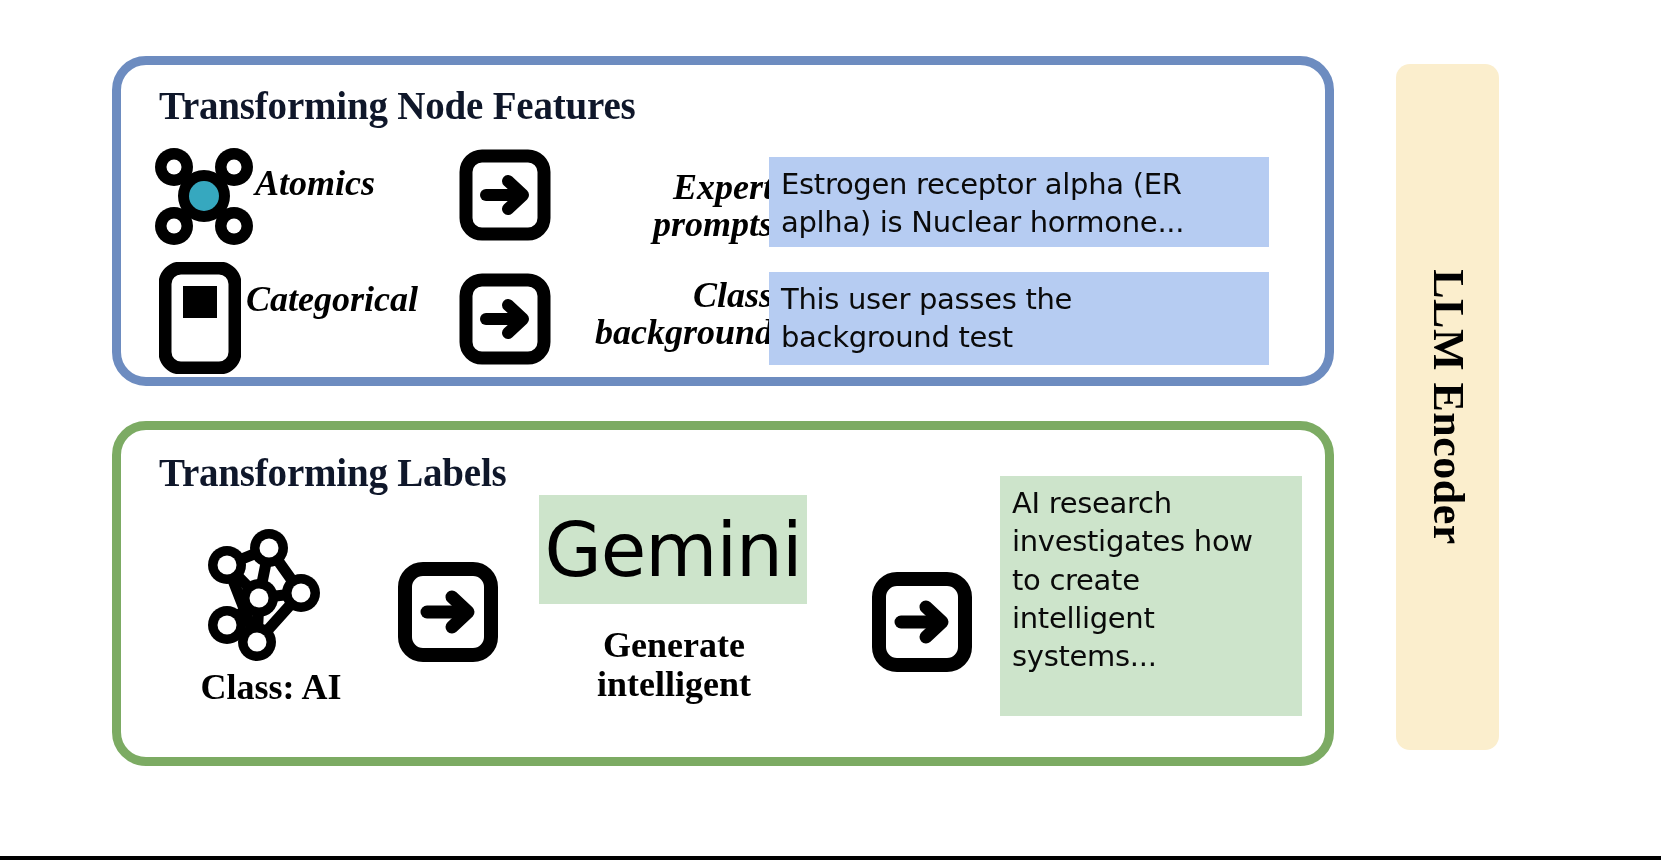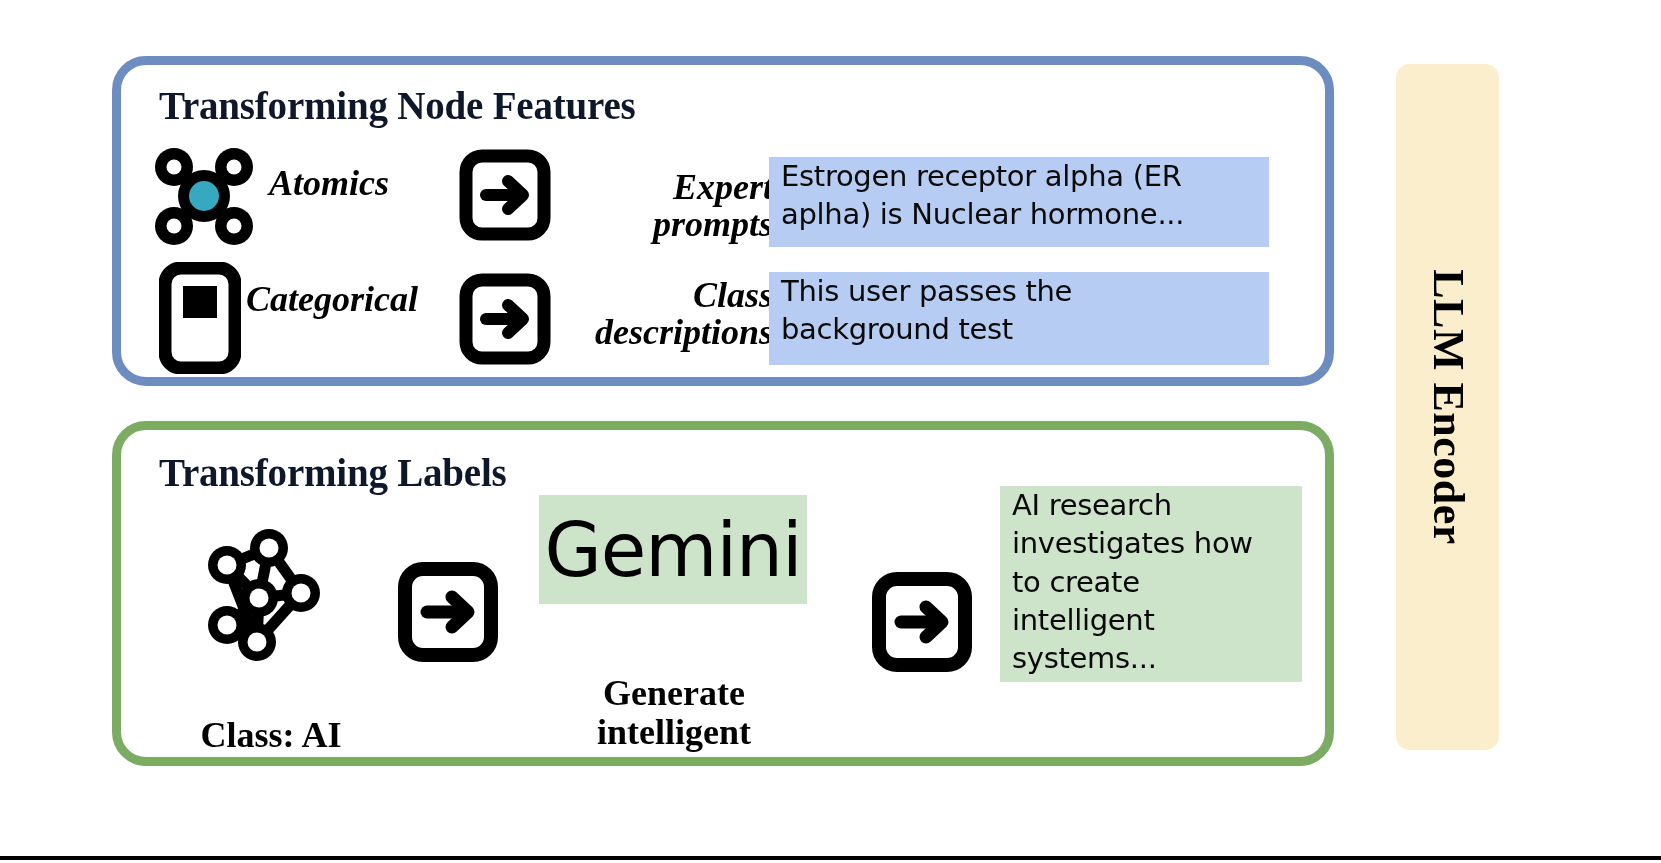--- a/index.html
+++ b/index.html
@@ -75,36 +75,35 @@
   }
   .cap-bold {
     position: absolute;
     font-family: "Liberation Serif", serif;
     font-weight: bold;
     font-size: 36px;
     color: #000000;
     white-space: nowrap;
     line-height: 1.08;
     text-align: center;
-    margin-top: 48px;
   }
 
   
   .hand {
     font-family: "DejaVu Sans", sans-serif;
     font-weight: 400;
     color: #0a0a0a;
   }
   .textbox {
     position: absolute;
     box-sizing: border-box;
     display: block;
     font-size: 29px;
     line-height: 1.32;
-    padding: 0 10px 4px 12px;
+    padding: 8px 10px 4px 12px;
     white-space: pre-line;
     letter-spacing: -0.3px;
   }
   .tb-blue { background: #b6ccf2; }
   .tb-green { background: #cde4cb; }
 
   
   .gemini-chip {
     position: absolute;
     background: #cde4cb;
@@ -172,21 +171,21 @@
       <circle cx="85" cy="25" r="19" fill="#000000"></circle>
       <circle cx="85" cy="25" r="7.5" fill="#ffffff"></circle>
       <circle cx="25" cy="84" r="19" fill="#000000"></circle>
       <circle cx="25" cy="84" r="7.5" fill="#ffffff"></circle>
       <circle cx="85" cy="84" r="19" fill="#000000"></circle>
       <circle cx="85" cy="84" r="7.5" fill="#ffffff"></circle>
       <circle cx="55" cy="54" r="26" fill="#000000"></circle>
       <circle cx="55" cy="54" r="15" fill="#36a8bf"></circle>
     </svg>
 
-    <div class="cap-italic" style="left:148px; top:100px;text-align:center;">Atomics</div>
+    <div class="cap-italic" style="left:134px; top:100px;text-align:center;">Atomics</div>
 
     <svg class="icon" style="left:38px; top:197px;" width="82" height="112" viewBox="0 0 82 112">
       <rect x="6" y="6" width="70" height="100" rx="16" ry="16" fill="none" stroke="#000000" stroke-width="13"></rect>
       <rect x="24" y="24" width="34" height="32" fill="#000000"></rect>
     </svg>
 
     <div class="cap-italic" style="left:125px; top:216px;">Categorical</div>
 
     <svg class="icon" style="left:338px; top:84px;" width="92" height="92" viewBox="0 0 92 92">
       <rect x="7" y="7" width="78" height="78" rx="16" ry="16" fill="none" stroke="#000000" stroke-width="13"></rect>
@@ -200,21 +199,21 @@
       <polyline points="49,32 64,46 49,60" fill="none" stroke="#000000" stroke-width="12" stroke-linecap="round" stroke-linejoin="round"></polyline>
     </svg>
 
     <div class="cap-italic" style="left:492px; top:104px; width:160px; text-align:right; white-space:normal;">
       <div>Expert</div>
       <div>prompts</div>
     </div>
 
     <div class="cap-italic" style="left:452px; top:212px; width:200px; text-align:right; white-space:normal;">
       <div>Class</div>
-      <div>descriptions</div>
+      <div>background</div>
     </div>
 
     <div class="textbox tb-blue hand" style="left:648px; top:92px; width:500px; height:90px;">Estrogen receptor alpha (ER
 aplha) is Nuclear hormone...</div>
 
     <div class="textbox tb-blue hand" style="left:648px; top:207px; width:500px; height:93px;">This user passes the
 background test</div>
   </div>
 
   <div class="panel panel-labels">
@@ -268,21 +267,21 @@
       <div>Generate</div>
       <div>intelligent</div>
     </div>
 
     <svg class="icon" style="left:750px; top:141px;" width="102" height="102" viewBox="0 0 102 102">
       <rect x="8" y="8" width="86" height="86" rx="18" ry="18" fill="none" stroke="#000000" stroke-width="14"></rect>
       <line x1="30" y1="51" x2="69" y2="51" stroke="#000000" stroke-width="13" stroke-linecap="round"></line>
       <polyline points="55,36 71,51 55,66" fill="none" stroke="#000000" stroke-width="13" stroke-linecap="round" stroke-linejoin="round"></polyline>
     </svg>
 
-    <div class="textbox tb-green hand" style="left:879px; top:56px; width:302px; height:196px;">AI research
+    <div class="textbox tb-green hand" style="left:879px; top:46px; width:302px; height:240px;">AI research
 investigates how
 to create
 intelligent
 systems...</div>
   </div>
 
   <div class="encoder-bar">
     <div class="encoder-label">LLM Encoder</div>
   </div>
 

